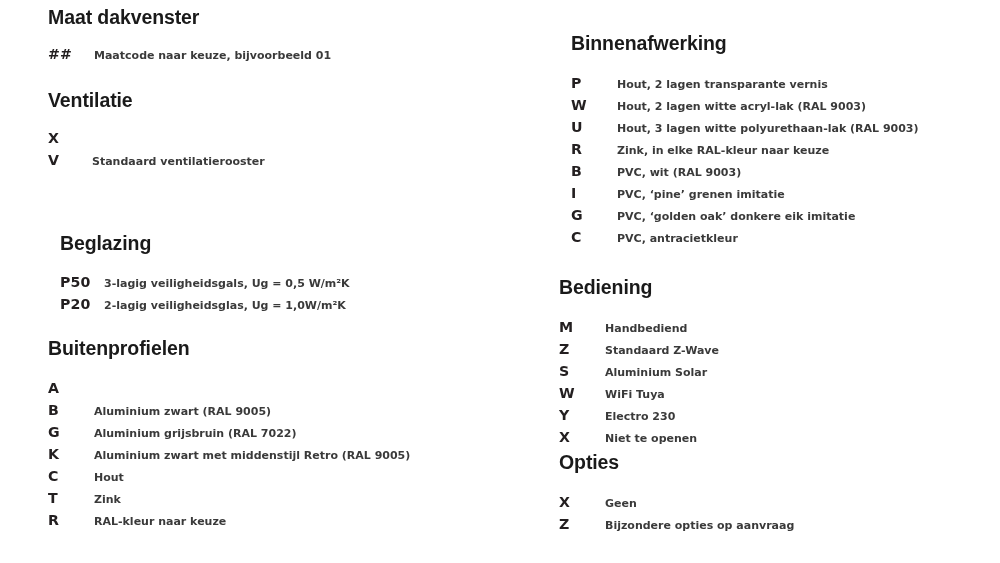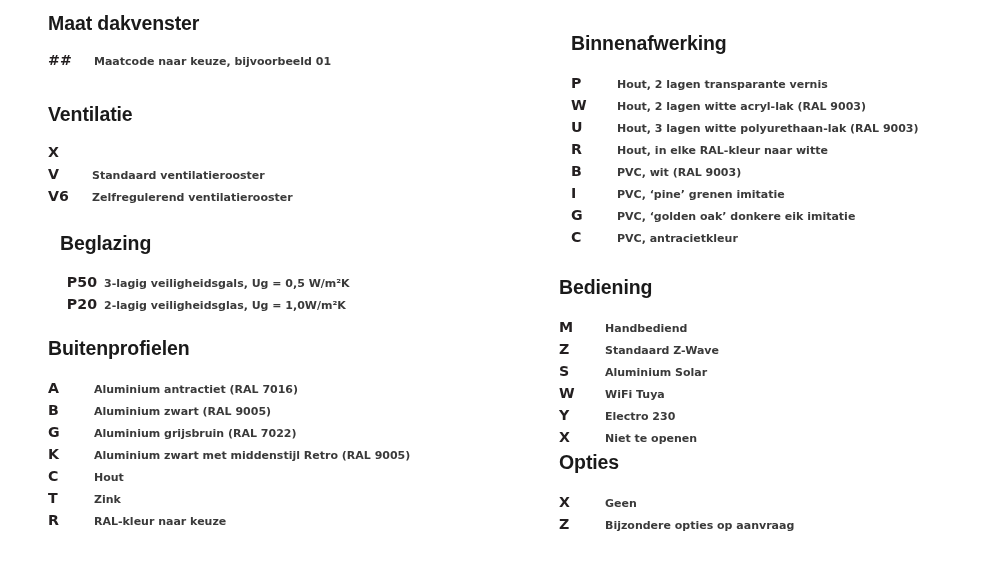--- a/index.html
+++ b/index.html
@@ -73,26 +73,26 @@
     color: #3a3a3a;
     flex: 0 0 auto;
     white-space: nowrap;
     font-size: 11px;
   }
   
   .w46 .spec-code { width: 46px; }
   .w44 .spec-code { width: 44px; }
 
   
-  #sec-maat        { top: 12px; }
+  #sec-maat        { top: 6px; }
   #sec-maat .spec-list      { margin-top: 15px; }
-  #sec-ventilatie  { top: 103px; }
+  #sec-ventilatie  { top: 89px; }
   #sec-ventilatie .spec-list { margin-top: 16px; }
   #sec-beglazing   { top: 232px; margin-left: 12px; }
-  #sec-beglazing .spec-list  { margin-top: 17px; text-align: center; }
+  #sec-beglazing .spec-list  { margin-top: 17px; }
   #sec-buiten      { top: 337px; }
   #sec-buiten .spec-list     { margin-top: 18px; }
 
   #sec-binnen      { top: 32px; margin-left: 12px; }
   #sec-binnen .spec-list     { margin-top: 18px; }
   #sec-bediening   { top: 276px; }
   #sec-bediening .spec-list  { margin-top: 18px; }
   #sec-opties      { top: 451px; }
   #sec-opties .spec-list     { margin-top: 18px; }
 </style>
@@ -116,24 +116,20 @@
     <section class="section" id="sec-ventilatie">
       <h2 class="section-title">Ventilatie</h2>
       <ul class="spec-list w44">
         <li class="spec-row">
           <span class="spec-code">X</span>
         </li>
         <li class="spec-row">
           <span class="spec-code">V</span>
           <span class="spec-desc">Standaard ventilatierooster</span>
         </li>
-        <li class="spec-row">
-          <span class="spec-code">V6</span>
-          <span class="spec-desc">Zelfregulerend ventilatierooster</span>
-        </li>
       </ul>
     </section>
 
     <section class="section" id="sec-beglazing">
       <h2 class="section-title">Beglazing</h2>
       <ul class="spec-list w44">
         <li class="spec-row">
           <span class="spec-code">P50</span>
           <span class="spec-desc">3-lagig veiligheidsgals, Ug = 0,5 W/m²K</span>
         </li>
@@ -142,21 +138,20 @@
           <span class="spec-desc">2-lagig veiligheidsglas, Ug = 1,0W/m²K</span>
         </li>
       </ul>
     </section>
 
     <section class="section" id="sec-buiten">
       <h2 class="section-title">Buitenprofielen</h2>
       <ul class="spec-list w46">
         <li class="spec-row">
           <span class="spec-code">A</span>
-          <span class="spec-desc">Aluminium antractiet (RAL 7016)</span>
         </li>
         <li class="spec-row">
           <span class="spec-code">B</span>
           <span class="spec-desc">Aluminium zwart (RAL 9005)</span>
         </li>
         <li class="spec-row">
           <span class="spec-code">G</span>
           <span class="spec-desc">Aluminium grijsbruin (RAL 7022)</span>
         </li>
         <li class="spec-row">
@@ -192,21 +187,21 @@
         <li class="spec-row">
           <span class="spec-code">W</span>
           <span class="spec-desc">Hout, 2 lagen witte acryl-lak (RAL 9003)</span>
         </li>
         <li class="spec-row">
           <span class="spec-code">U</span>
           <span class="spec-desc">Hout, 3 lagen witte polyurethaan-lak (RAL 9003)</span>
         </li>
         <li class="spec-row">
           <span class="spec-code">R</span>
-          <span class="spec-desc">Hout, in elke RAL-kleur naar witte</span>
+          <span class="spec-desc">Zink, in elke RAL-kleur naar keuze</span>
         </li>
         <li class="spec-row">
           <span class="spec-code">B</span>
           <span class="spec-desc">PVC, wit (RAL 9003)</span>
         </li>
         <li class="spec-row">
           <span class="spec-code">I</span>
           <span class="spec-desc">PVC, ‘pine’ grenen imitatie</span>
         </li>
         <li class="spec-row">

